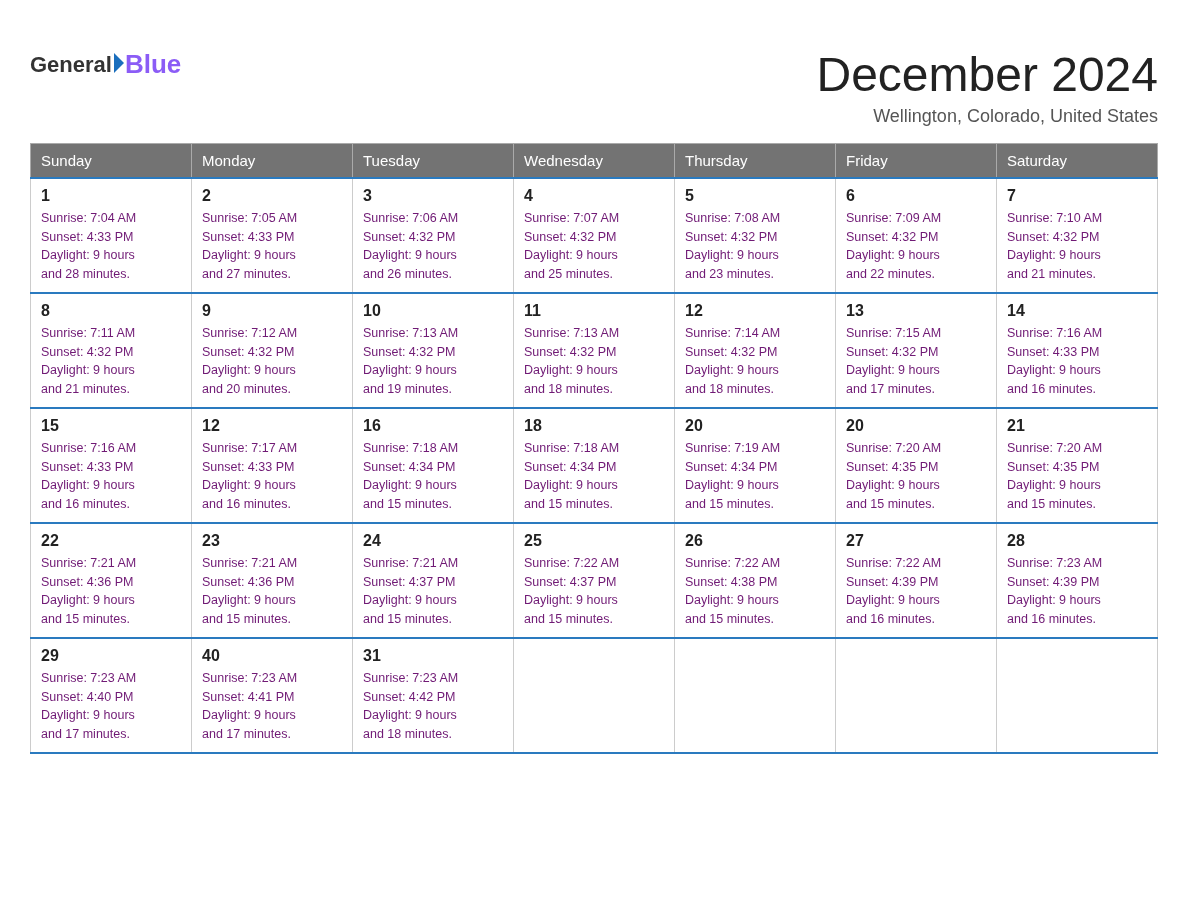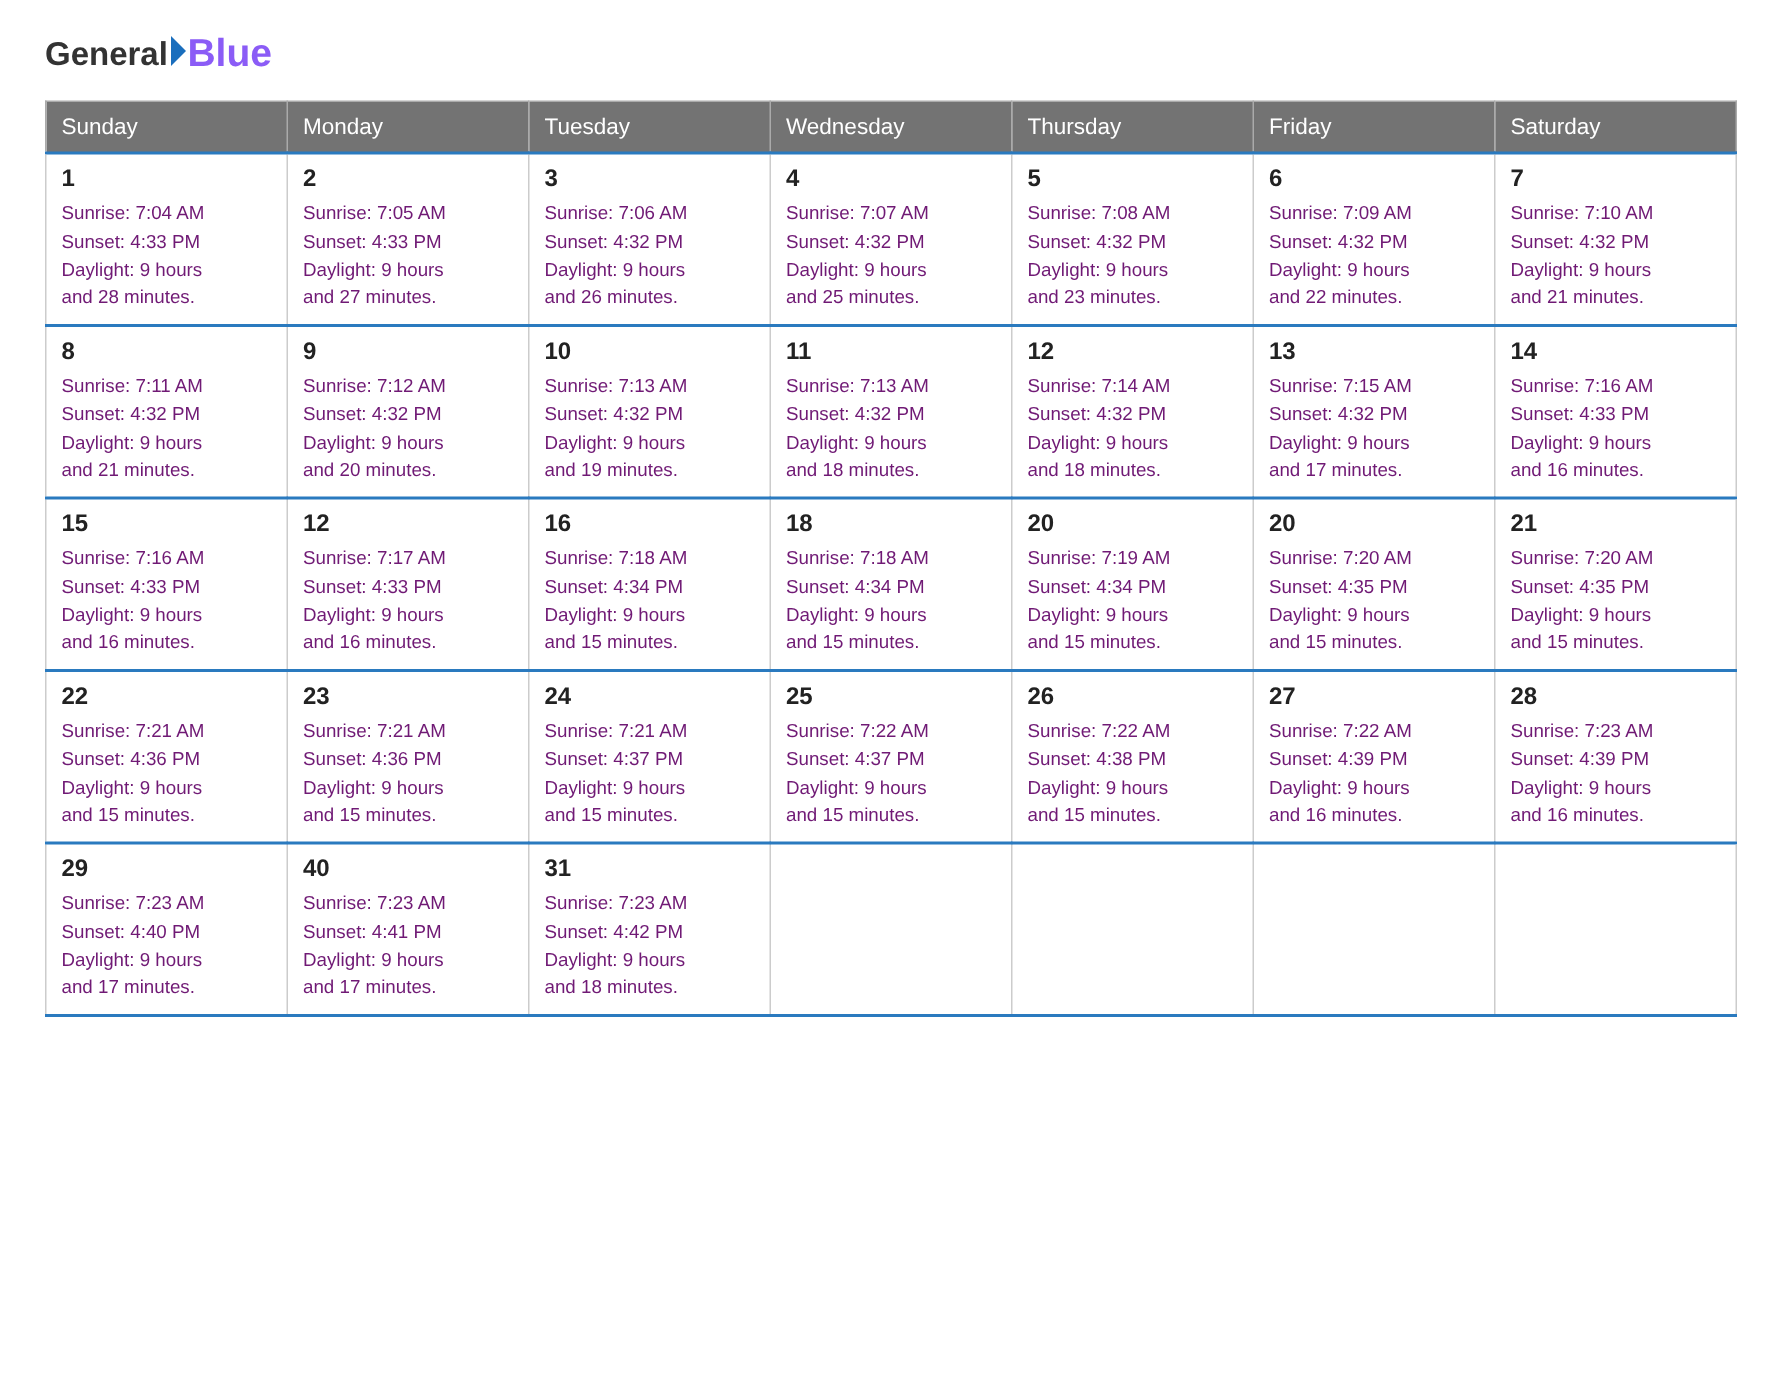--- a/index.html
+++ b/index.html
@@ -8,20 +8,21 @@
       background: #fff;
       padding: 20px 30px;
       width: 1188px;
       min-height: 918px;
     }
     .header-area {
       display: flex;
       justify-content: space-between;
       align-items: flex-start;
       margin-bottom: 16px;
+      margin-top: 29px;
     }
     .logo-area {
       display: flex;
       flex-direction: column;
       align-items: flex-start;
     }
     .logo-text {
       display: flex;
       align-items: center;
       font-size: 22px;
@@ -100,20 +101,24 @@
 
 <div class="header-area">
   <div class="logo-area">
     <div class="logo-text">
       <span class="logo-general">General</span>
       <div class="logo-blue-part">
         <div class="logo-arrow"></div>
         <span class="logo-blue-word">Blue</span>
       </div>
     </div>
+  </div>
+  <div class="title-area">
+    <div class="month-title">December 2024</div>
+    <div class="location-subtitle">Wellington, Colorado, United States</div>
   </div>
 </div>
 
 <table class="calendar-table">
   <thead>
     <tr>
       <th>Sunday</th>
       <th>Monday</th>
       <th>Tuesday</th>
       <th>Wednesday</th>

